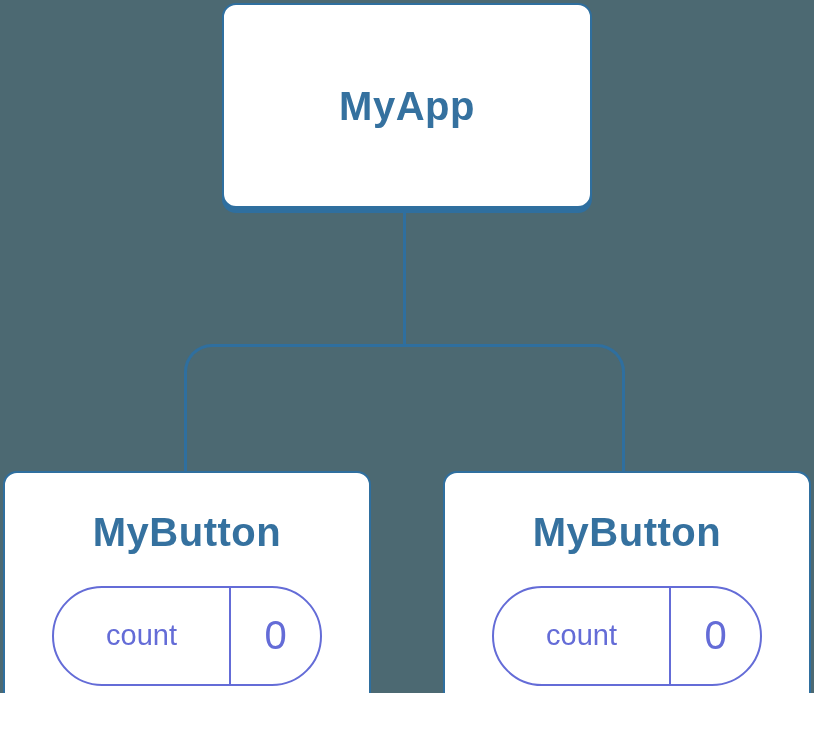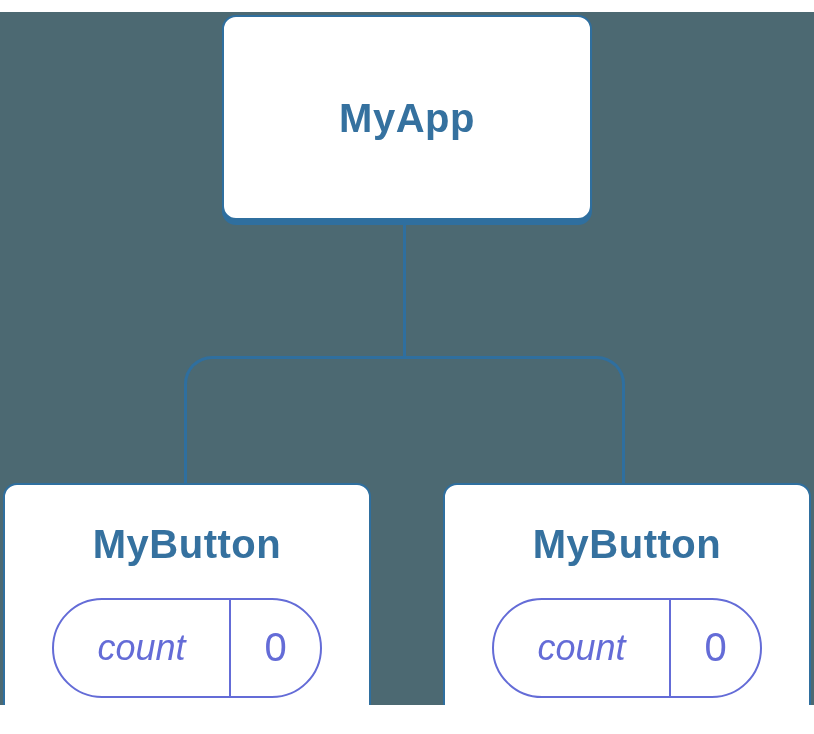--- a/index.html
+++ b/index.html
@@ -6,21 +6,20 @@
     margin: 0;
     padding: 0;
   }
   .stage {
     position: relative;
     width: 814px;
     height: 693px;
     background: var(--bg, #4C6972);
     overflow: hidden;
     font-family: "Liberation Sans", sans-serif;
-    margin-top: 12px;
   }
 
   
   .node {
     position: absolute;
     box-sizing: border-box;
     background: var(--node-bg, #FFFFFF);
     border: 2.5px solid var(--blue, #2F6F9F);
     border-radius: 14px;
     box-shadow: 0 5px 0 var(--blue, #2F6F9F);
@@ -92,23 +91,22 @@
     align-items: stretch;
     overflow: hidden;
     background: #FFFFFF;
   }
   .state-name {
     width: 175px;
     display: flex;
     align-items: center;
     justify-content: center;
     color: var(--purple, #646CD7);
-    font-size: 36px;
+    font-size: 29px;
     font-weight: 400;
-    font-style: italic;
   }
   .state-divider {
     width: 0;
     border-left: 2px solid var(--purple, #646CD7);
   }
   .state-value {
     flex: 1;
     display: flex;
     align-items: center;
     justify-content: center;

